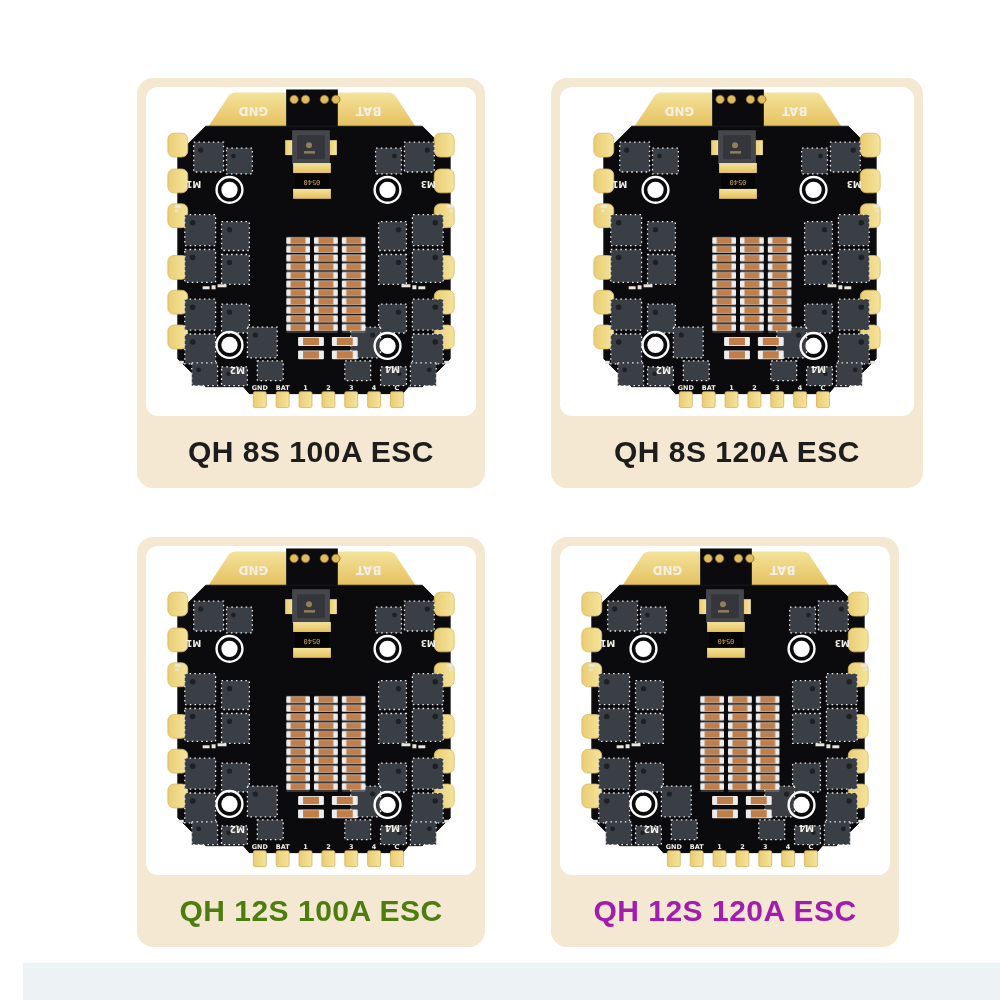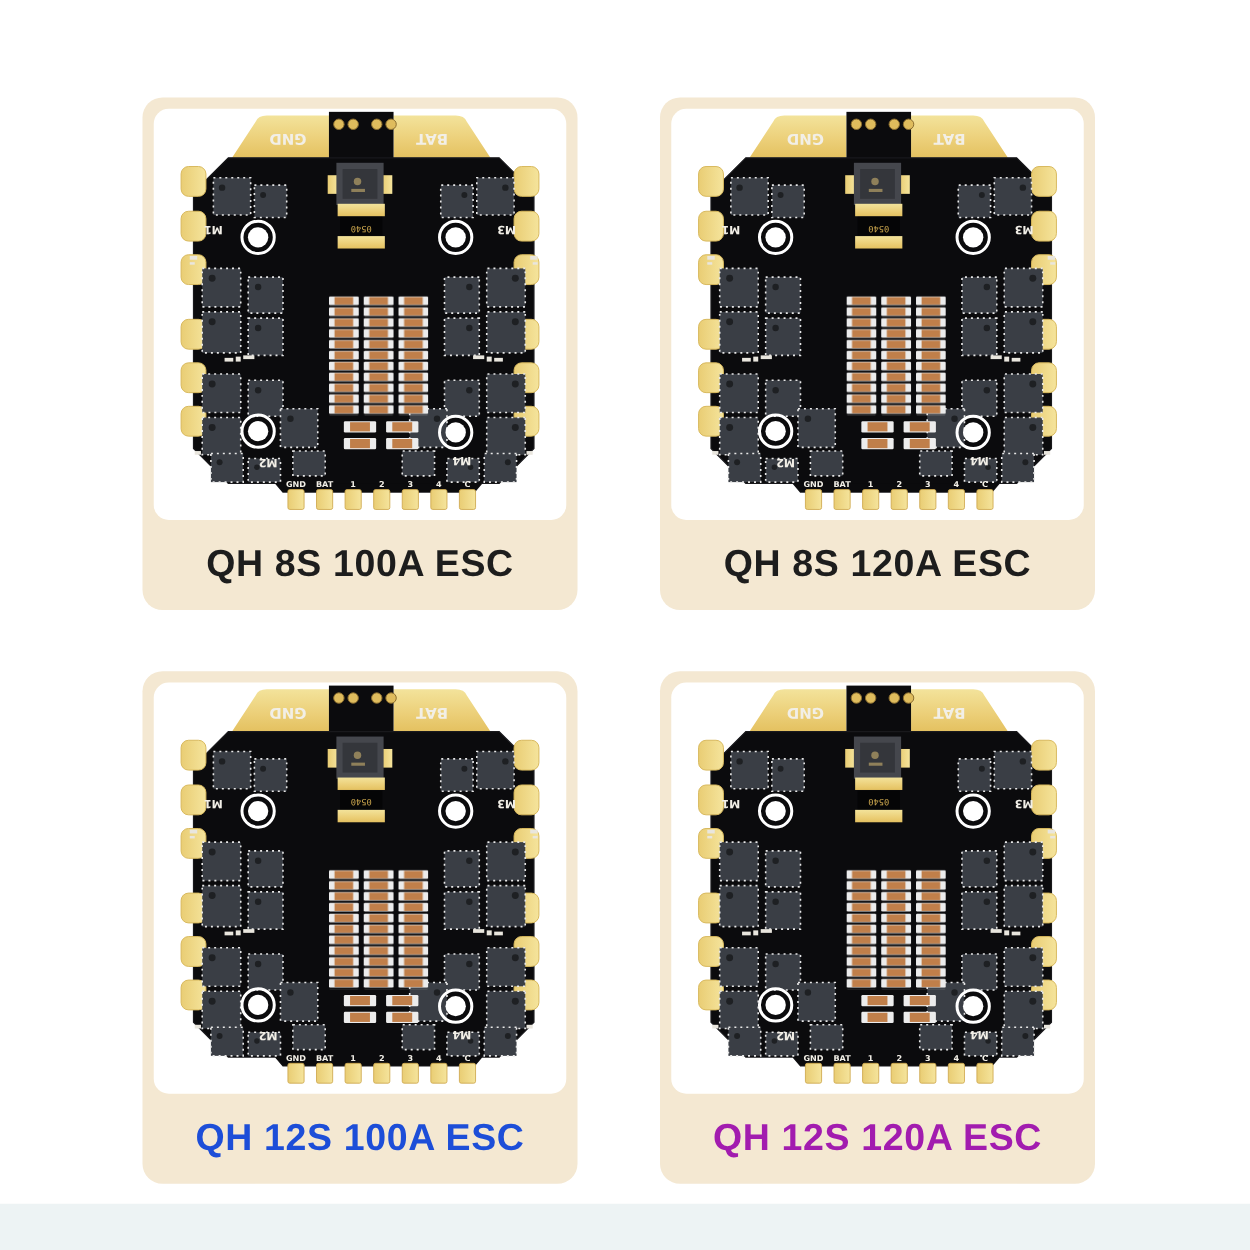--- a/index.html
+++ b/index.html
@@ -1,21 +1,21 @@
 <!DOCTYPE html>
 <html><head>
 <meta charset="utf-8">
 <style>
   html,body{margin:0;padding:0;}
   body{
     width:1000px;height:1000px;position:relative;overflow:hidden;
     background:#ffffff;
     font-family:"Liberation Sans", sans-serif;
   }
-  .page{position:absolute;inset:0;}
+  .page{position:absolute;inset:0;margin-left:23px;}
   .footer-band{
     position:absolute;left:0;top:963px;width:1000px;height:37px;
   }
   .card{
     position:absolute;width:348px;height:410px;
     border-radius:16px;
   }
   .card .img-area{
     position:absolute;left:9px;top:9px;right:9px;bottom:72px;
     border-radius:12px;background:#ffffff;
@@ -216,36 +216,36 @@
 
   <div class="card c1" style="background: rgb(244, 232, 210);">
     <div class="img-area" style="background: rgb(255, 255, 255);">
       <svg viewBox="0 0 332 328">
           <use href="#pcb"></use>
         </svg>
     </div>
     <div class="label" style="color: rgb(29, 29, 29);">QH 8S 100A ESC</div>
   </div>
 
-  <div class="card c2" style="background: rgb(244, 232, 210);">
+  <div class="card c2" style="background: rgb(244, 232, 210); padding-left: 24px;">
     <div class="img-area" style="background: rgb(255, 255, 255);">
       <svg viewBox="0 0 332 328">
           <use href="#pcb"></use>
         </svg>
     </div>
     <div class="label" style="color: rgb(29, 29, 29);">QH 8S 120A ESC</div>
   </div>
 
   <div class="card c3" style="background: rgb(244, 232, 210);">
     <div class="img-area" style="background: rgb(255, 255, 255);">
       <svg viewBox="0 0 332 328">
           <use href="#pcb"></use>
         </svg>
     </div>
-    <div class="label" style="color: #1d4ed8;">QH 12S 100A ESC</div>
+    <div class="label" style="color: #4d7c0f;">QH 12S 100A ESC</div>
   </div>
 
   <div class="card c4" style="background: rgb(244, 232, 210);">
     <div class="img-area" style="background: rgb(255, 255, 255);">
       <svg viewBox="0 0 332 328">
           <use href="#pcb"></use>
         </svg>
     </div>
     <div class="label" style="color: #a21caf;">QH 12S 120A ESC</div>
   </div>

